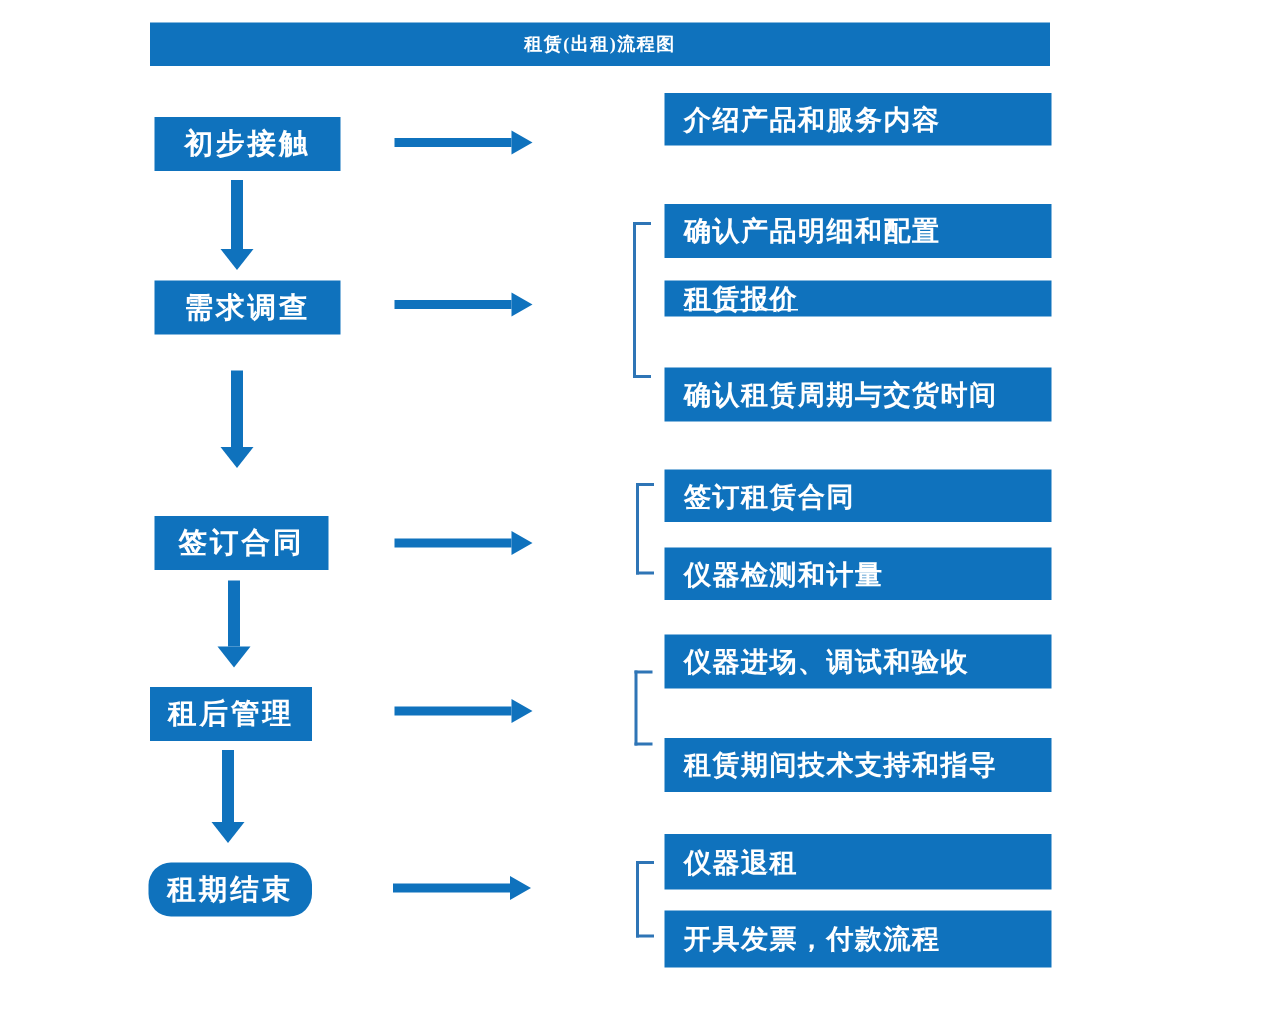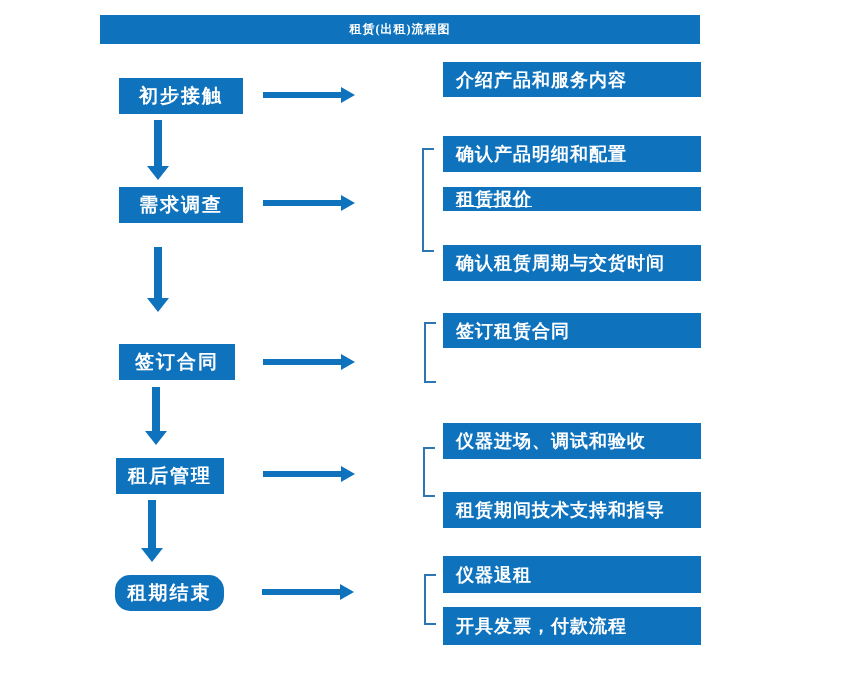--- a/index.html
+++ b/index.html
@@ -15,21 +15,21 @@
   }
   .banner{
     position:absolute;left:100px;top:15px;width:600px;height:29px;
     background:var(--blue);color:var(--txt);
     display:flex;align-items:center;justify-content:center;
     font-size:12px;font-weight:bold;letter-spacing:1px;
   }
   .stepbox{
     position:absolute;background:var(--blue);color:var(--txt);
     display:flex;align-items:center;justify-content:center;
-    font-size:19px;font-weight:bold;letter-spacing:2px;margin-left:16px;
+    font-size:19px;font-weight:bold;letter-spacing:2px;
   }
   .detailbox{
     position:absolute;left:443px;width:258px;background:var(--blue);color:var(--txt);
     display:flex;align-items:center;justify-content:flex-start;
     padding-left:13px;box-sizing:border-box;
     font-size:18px;font-weight:bold;letter-spacing:1px;
   }
   
   .harrow{position:absolute;height:16px;}
   .harrow .shaft{
@@ -70,20 +70,21 @@
   <div class="stepbox" style="left:103px;top:187px;width:124px;height:36px;">需求调查</div>
   <div class="stepbox" style="left:103px;top:344px;width:116px;height:36px;">签订合同</div>
   <div class="stepbox" style="left:100px;top:458px;width:108px;height:36px;">租后管理</div>
   <div class="stepbox" style="left:99px;top:575px;width:109px;height:36px;border-radius:15px;">租期结束</div>
 
   <div class="detailbox" style="top:62px;height:35px;">介绍产品和服务内容</div>
   <div class="detailbox" style="top:136px;height:36px;">确认产品明细和配置</div>
   <div class="detailbox" style="top:187px;height:24px;text-decoration:underline;">租赁报价</div>
   <div class="detailbox" style="top:245px;height:36px;">确认租赁周期与交货时间</div>
   <div class="detailbox" style="top:313px;height:35px;">签订租赁合同</div>
+  <div class="detailbox" style="top:365px;height:35px;">仪器检测和计量</div>
   <div class="detailbox" style="top:423px;height:36px;">仪器进场、调试和验收</div>
   <div class="detailbox" style="top:492px;height:36px;">租赁期间技术支持和指导</div>
   <div class="detailbox" style="top:556px;height:37px;">仪器退租</div>
   <div class="detailbox" style="top:607px;height:38px;">开具发票，付款流程</div>
 
   <div class="harrow" style="left:263px;top:87px;">
     <div class="shaft"></div>
       <div class="head"></div>
   </div>
   <div class="harrow" style="left:263px;top:195px;">

